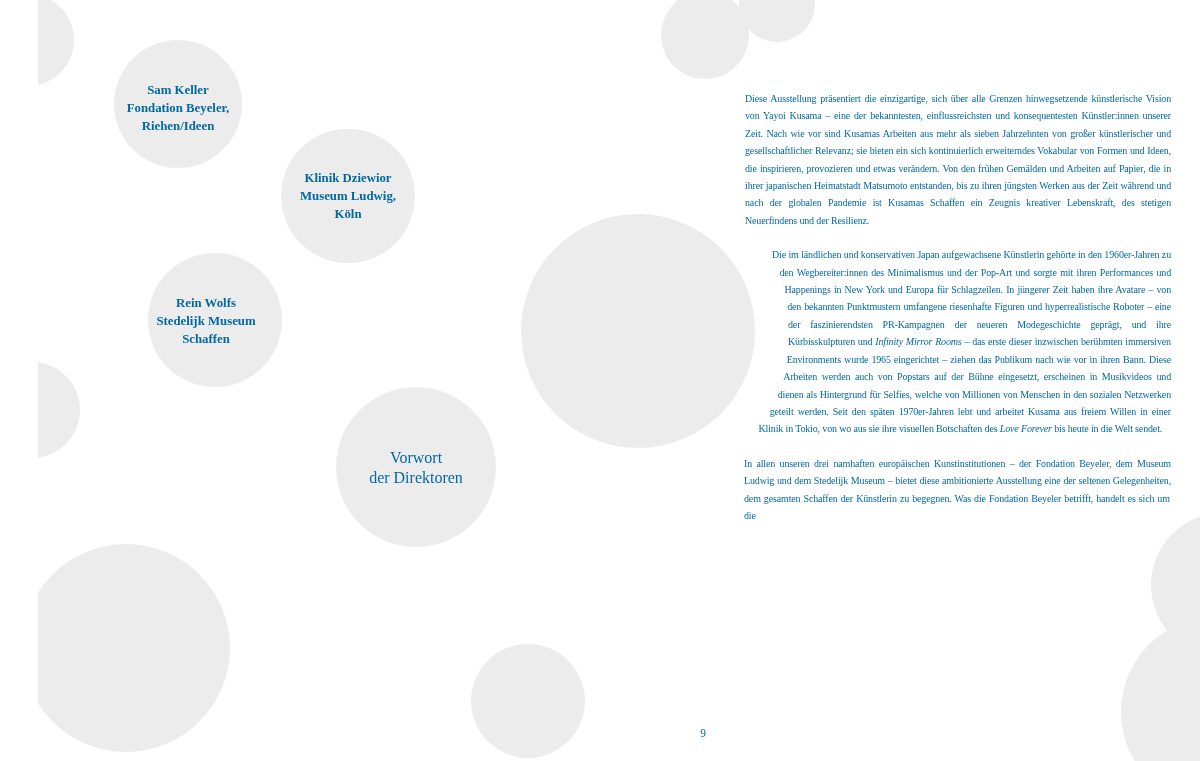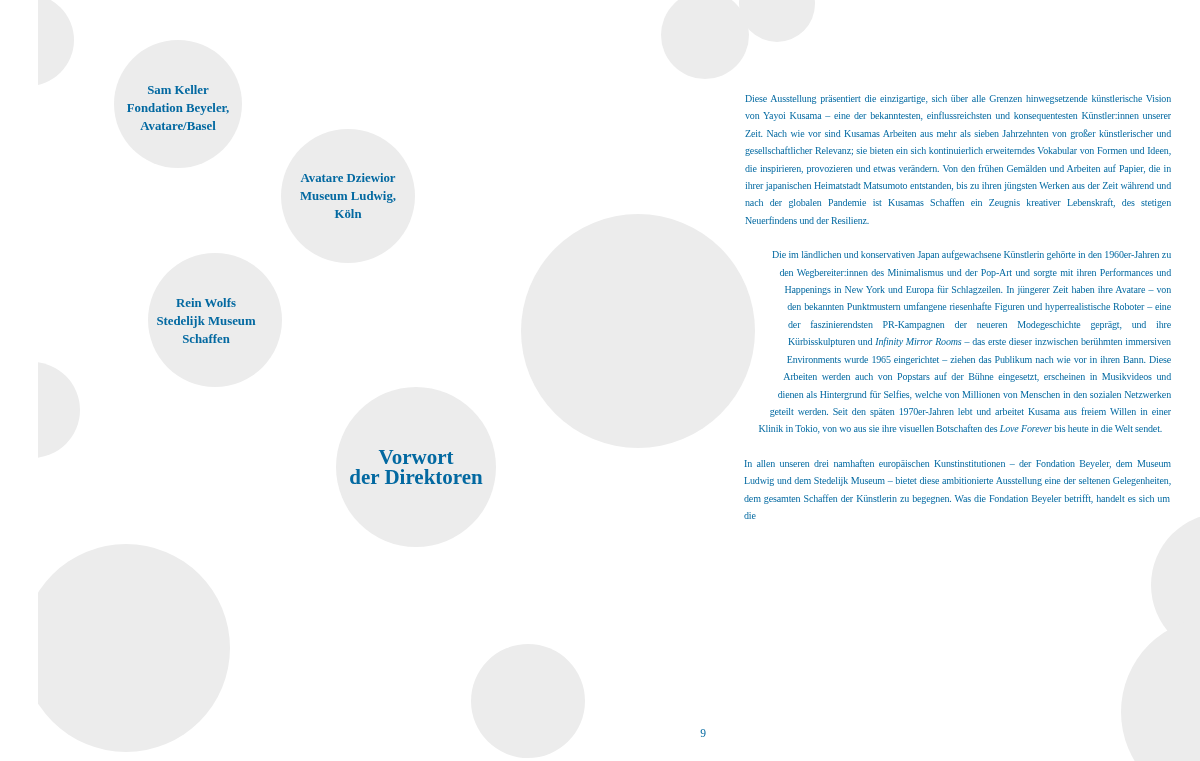--- a/index.html
+++ b/index.html
@@ -52,22 +52,22 @@
   .credit-1 { left: 40px;  top: 81px;  }
   .credit-2 { left: 210px; top: 169px; }
   .credit-3 { left: 68px;  top: 294px; }
 
   .chapter-title {
     position: absolute;
     left: 248px;
     top: 448px;
     width: 260px;
     text-align: center;
-    font-weight: bold;
-    font-size: 21px;
+    font-weight: normal;
+    font-size: 16px;
     line-height: 19.5px;
     z-index: 1;
   }
 
   
   .text-column {
     position: absolute;
     left: 706px;
     top: 90px;
     width: 428px;
@@ -136,25 +136,25 @@
   <div class="dot d8"></div>
   <div class="dot d9"></div>
   <div class="dot d10"></div>
   <div class="dot d11"></div>
   <div class="dot d12"></div>
   <div class="dot d13"></div>
 
   <div class="credit credit-1">
     <div>Sam Keller</div>
     <div>Fondation Beyeler,</div>
-    <div>Avatare/Basel</div>
+    <div>Riehen/Ideen</div>
   </div>
 
   <div class="credit credit-2">
-    <div>Avatare Dziewior</div>
+    <div>Klinik Dziewior</div>
     <div>Museum Ludwig,</div>
     <div>Köln</div>
   </div>
 
   <div class="credit credit-3">
     <div>Rein Wolfs</div>
     <div>Stedelijk Museum</div>
     <div>Schaffen</div>
   </div>
 

